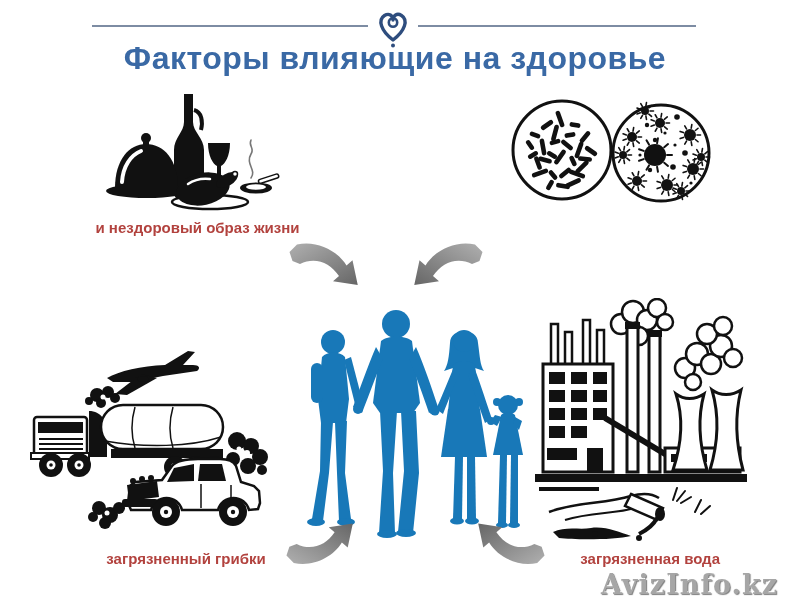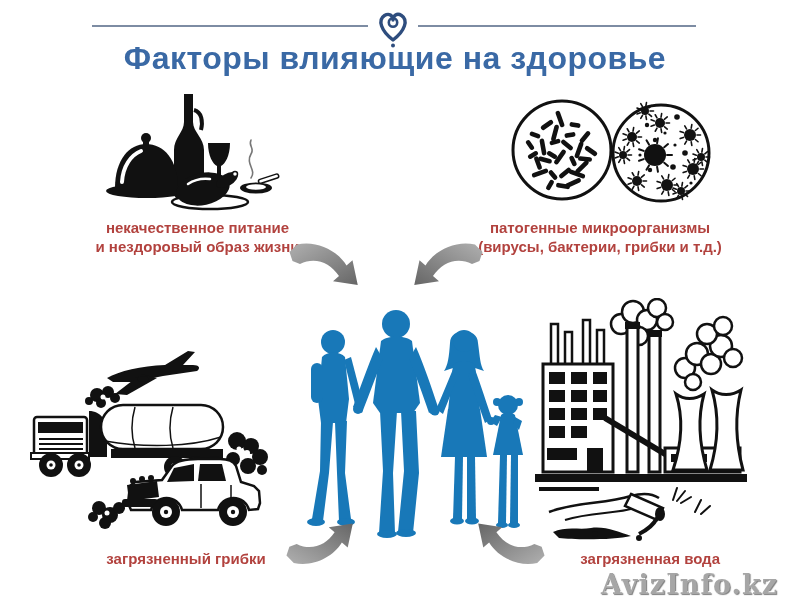--- a/index.html
+++ b/index.html
@@ -72,21 +72,20 @@
       <path d="M88,96 C94,92 102,90 110,91" fill="none" stroke="#fff" stroke-width="2.5" stroke-linecap="round"></path>
     </g>
     <g>
       <ellipse class="ink" cx="156" cy="100" rx="16" ry="5.5"></ellipse>
       <ellipse cx="156" cy="99" rx="10" ry="2.8" fill="#fff"></ellipse>
       <rect x="158" y="92" width="21" height="4" rx="2" transform="rotate(-18 158 92)" fill="#fff" stroke="#111" stroke-width="1.5"></rect>
       <path d="M151,90 C157,82 145,76 151,66 C155,60 148,58 151,52" fill="none" stroke="#777" stroke-width="1.6" stroke-linecap="round"></path>
     </g>
   </svg>
   <div class="caption" id="cap-nutrition">
-    <div>некачественное питание</div>
     <div>и нездоровый образ жизни</div>
   </div>
 
   <svg id="art-microbes" class="art" width="250" height="120" viewBox="0 0 250 120">
     <circle cx="57" cy="55" r="49" fill="#fff" stroke="#111" stroke-width="3"></circle>
     <circle cx="156" cy="58" r="48" fill="#fff" stroke="#111" stroke-width="3"></circle>
     <g id="rods" fill="#111">
         <rect x="24.5" y="37.7" width="11" height="4.6" rx="2.2" transform="rotate(20 30 40)"></rect>
         <rect x="35" y="27.7" width="14" height="4.6" rx="2.2" transform="rotate(-35 42 30)"></rect>
         <rect x="46.5" y="21.7" width="17" height="4.6" rx="2.2" transform="rotate(70 55 24)"></rect>
@@ -232,24 +231,20 @@
         <circle cx="168" cy="72" r="2.8" fill="#111"></circle>
         <circle cx="135" cy="60" r="1.6" fill="#111"></circle>
         <circle cx="150" cy="45" r="2.2" fill="#111"></circle>
         <circle cx="180" cy="58" r="2.8" fill="#111"></circle>
         <circle cx="160" cy="38" r="1.6" fill="#111"></circle>
         <circle cx="142" cy="30" r="2.2" fill="#111"></circle>
         <circle cx="172" cy="22" r="2.8" fill="#111"></circle>
         <circle cx="186" cy="88" r="1.6" fill="#111"></circle>
       </g>
   </svg>
-  <div class="caption" id="cap-microbes">
-    <div>патогенные микроорганизмы</div>
-    <div>(вирусы, бактерии, грибки и т.д.)</div>
-  </div>
 
   <svg id="art-family" class="art" width="238" height="235" viewBox="0 0 238 235">
     <g fill="#1878b8" style="fill:var(--family-blue,#1878b8)">
       <g>
         <circle cx="37" cy="39" r="12"></circle>
         <path d="M26,54 C31,48 44,48 49,54 L53,96 L50,120 L25,120 L22,96 Z"></path>
         <rect x="15" y="60" width="12" height="40" rx="6"></rect>
         <path d="M48,57 L55,54 L67,100 L60,105 Z"></path>
         <path d="M25,118 L37,119 L33,170 L27,218 L16,216 L24,168 Z"></path>
         <path d="M39,119 L51,118 L49,170 L55,216 L43,218 L41,170 Z"></path>

